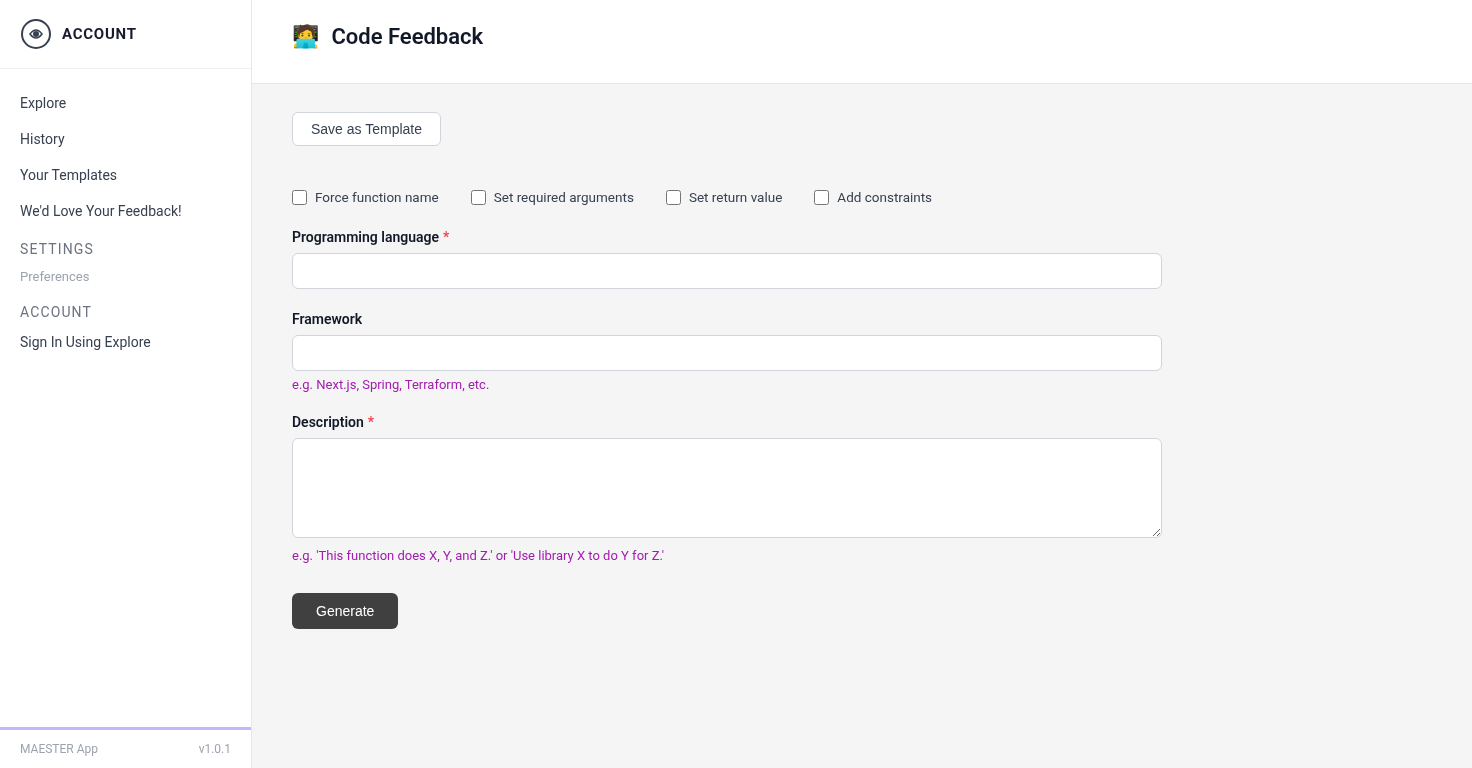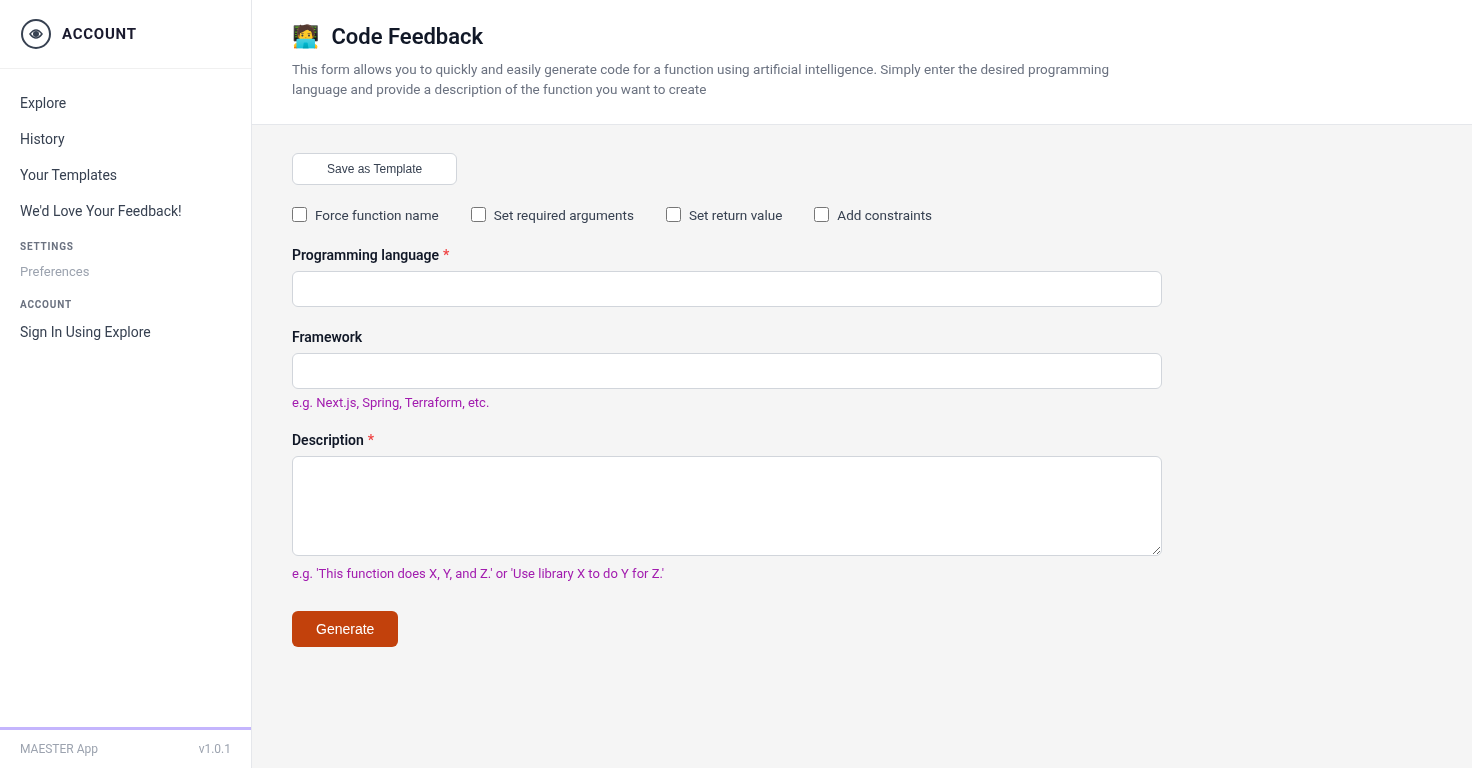--- a/index.html
+++ b/index.html
@@ -39,22 +39,22 @@
     .nav-item {
       display: block;
       padding: 10px 20px;
       font-size: 14px;
       color: #374151;
       cursor: pointer;
       text-decoration: none;
     }
     .nav-section-label {
       padding: 12px 20px 4px;
-      font-size: 10px;
-      font-weight: 700;
+      font-size: 14px;
+      font-weight: 400;
       letter-spacing: 0.08em;
       color: #6b7280;
       text-transform: uppercase;
     }
     .nav-item-muted {
       display: block;
       padding: 8px 20px;
       font-size: 13px;
       color: #9ca3af;
       cursor: pointer;
@@ -96,36 +96,37 @@
       color: #6b7280;
       line-height: 1.5;
       max-width: 870px;
     }
     .page-body {
       padding: 28px 40px;
     }
 
     
     .btn-save-template {
-      padding: 8px 34px;
+      padding: 8px 18px;
       background: #ffffff;
       border: 1px solid #d1d5db;
       border-radius: 6px;
-      font-size: 12px;
+      font-size: 14px;
       color: #374151;
       cursor: pointer;
       margin-bottom: 22px;
     }
 
     
     .checkboxes-row {
       display: flex;
       align-items: center;
       gap: 32px;
       margin-bottom: 24px;
+      margin-top: 21px;
     }
     .checkbox-item {
       display: flex;
       align-items: center;
       gap: 8px;
       cursor: pointer;
     }
     .checkbox-item input[type="checkbox"] {
       width: 15px;
       height: 15px;
@@ -178,21 +179,21 @@
       font-size: 14px;
       color: #111827;
       background: #ffffff;
       resize: vertical;
       outline: none;
     }
 
     
     .btn-generate {
       padding: 10px 24px;
-      background: #c2410c;
+      background: #404040;
       color: #ffffff;
       border: none;
       border-radius: 6px;
       font-size: 14px;
       font-weight: 500;
       cursor: pointer;
       margin-top: 8px;
     }
 
     
@@ -230,21 +231,20 @@
   </div>
 </aside>
 
 <main class="main-content">
 
   <div class="page-header">
     <div class="page-header-title">
       <span style="font-size:22px;">🧑‍💻</span>
       <h1>Code Feedback</h1>
     </div>
-    <p class="page-header-desc">This form allows you to quickly and easily generate code for a function using artificial intelligence. Simply enter the desired programming language and provide a description of the function you want to create</p>
   </div>
 
   <div class="page-body">
 
     
     <button class="btn-save-template">Save as Template</button>
 
     
     <div class="checkboxes-row">
       <label class="checkbox-item">

